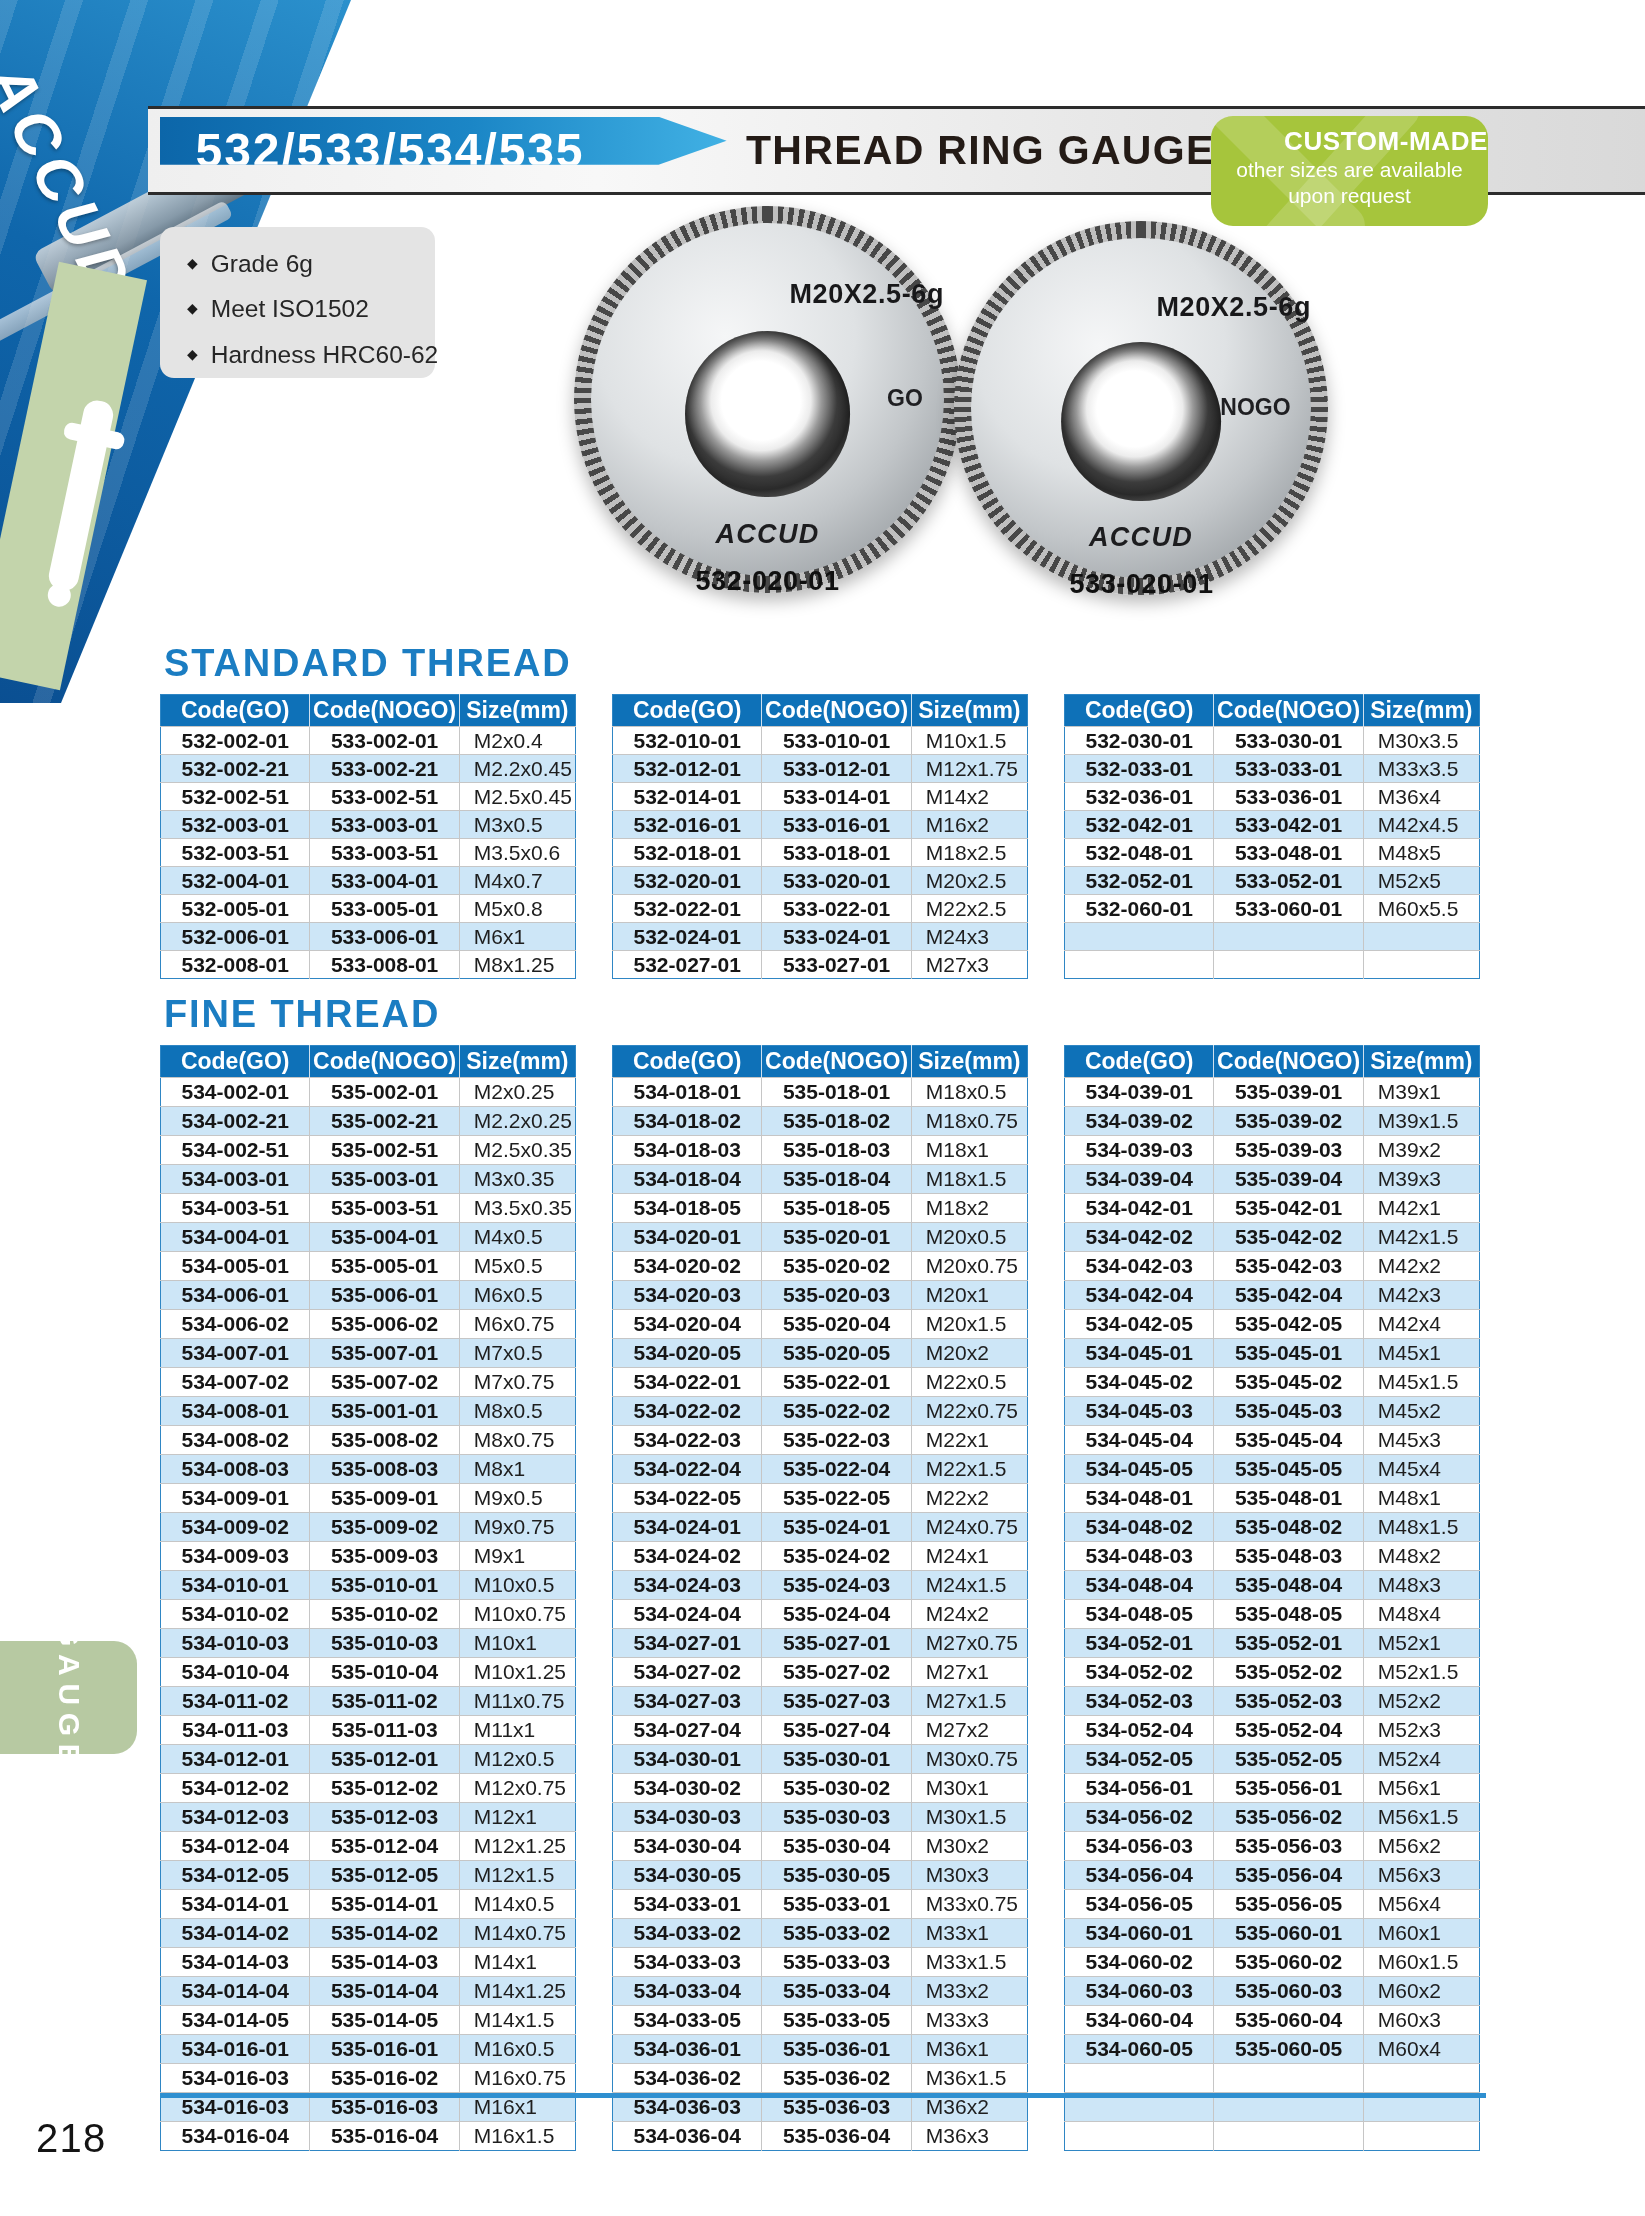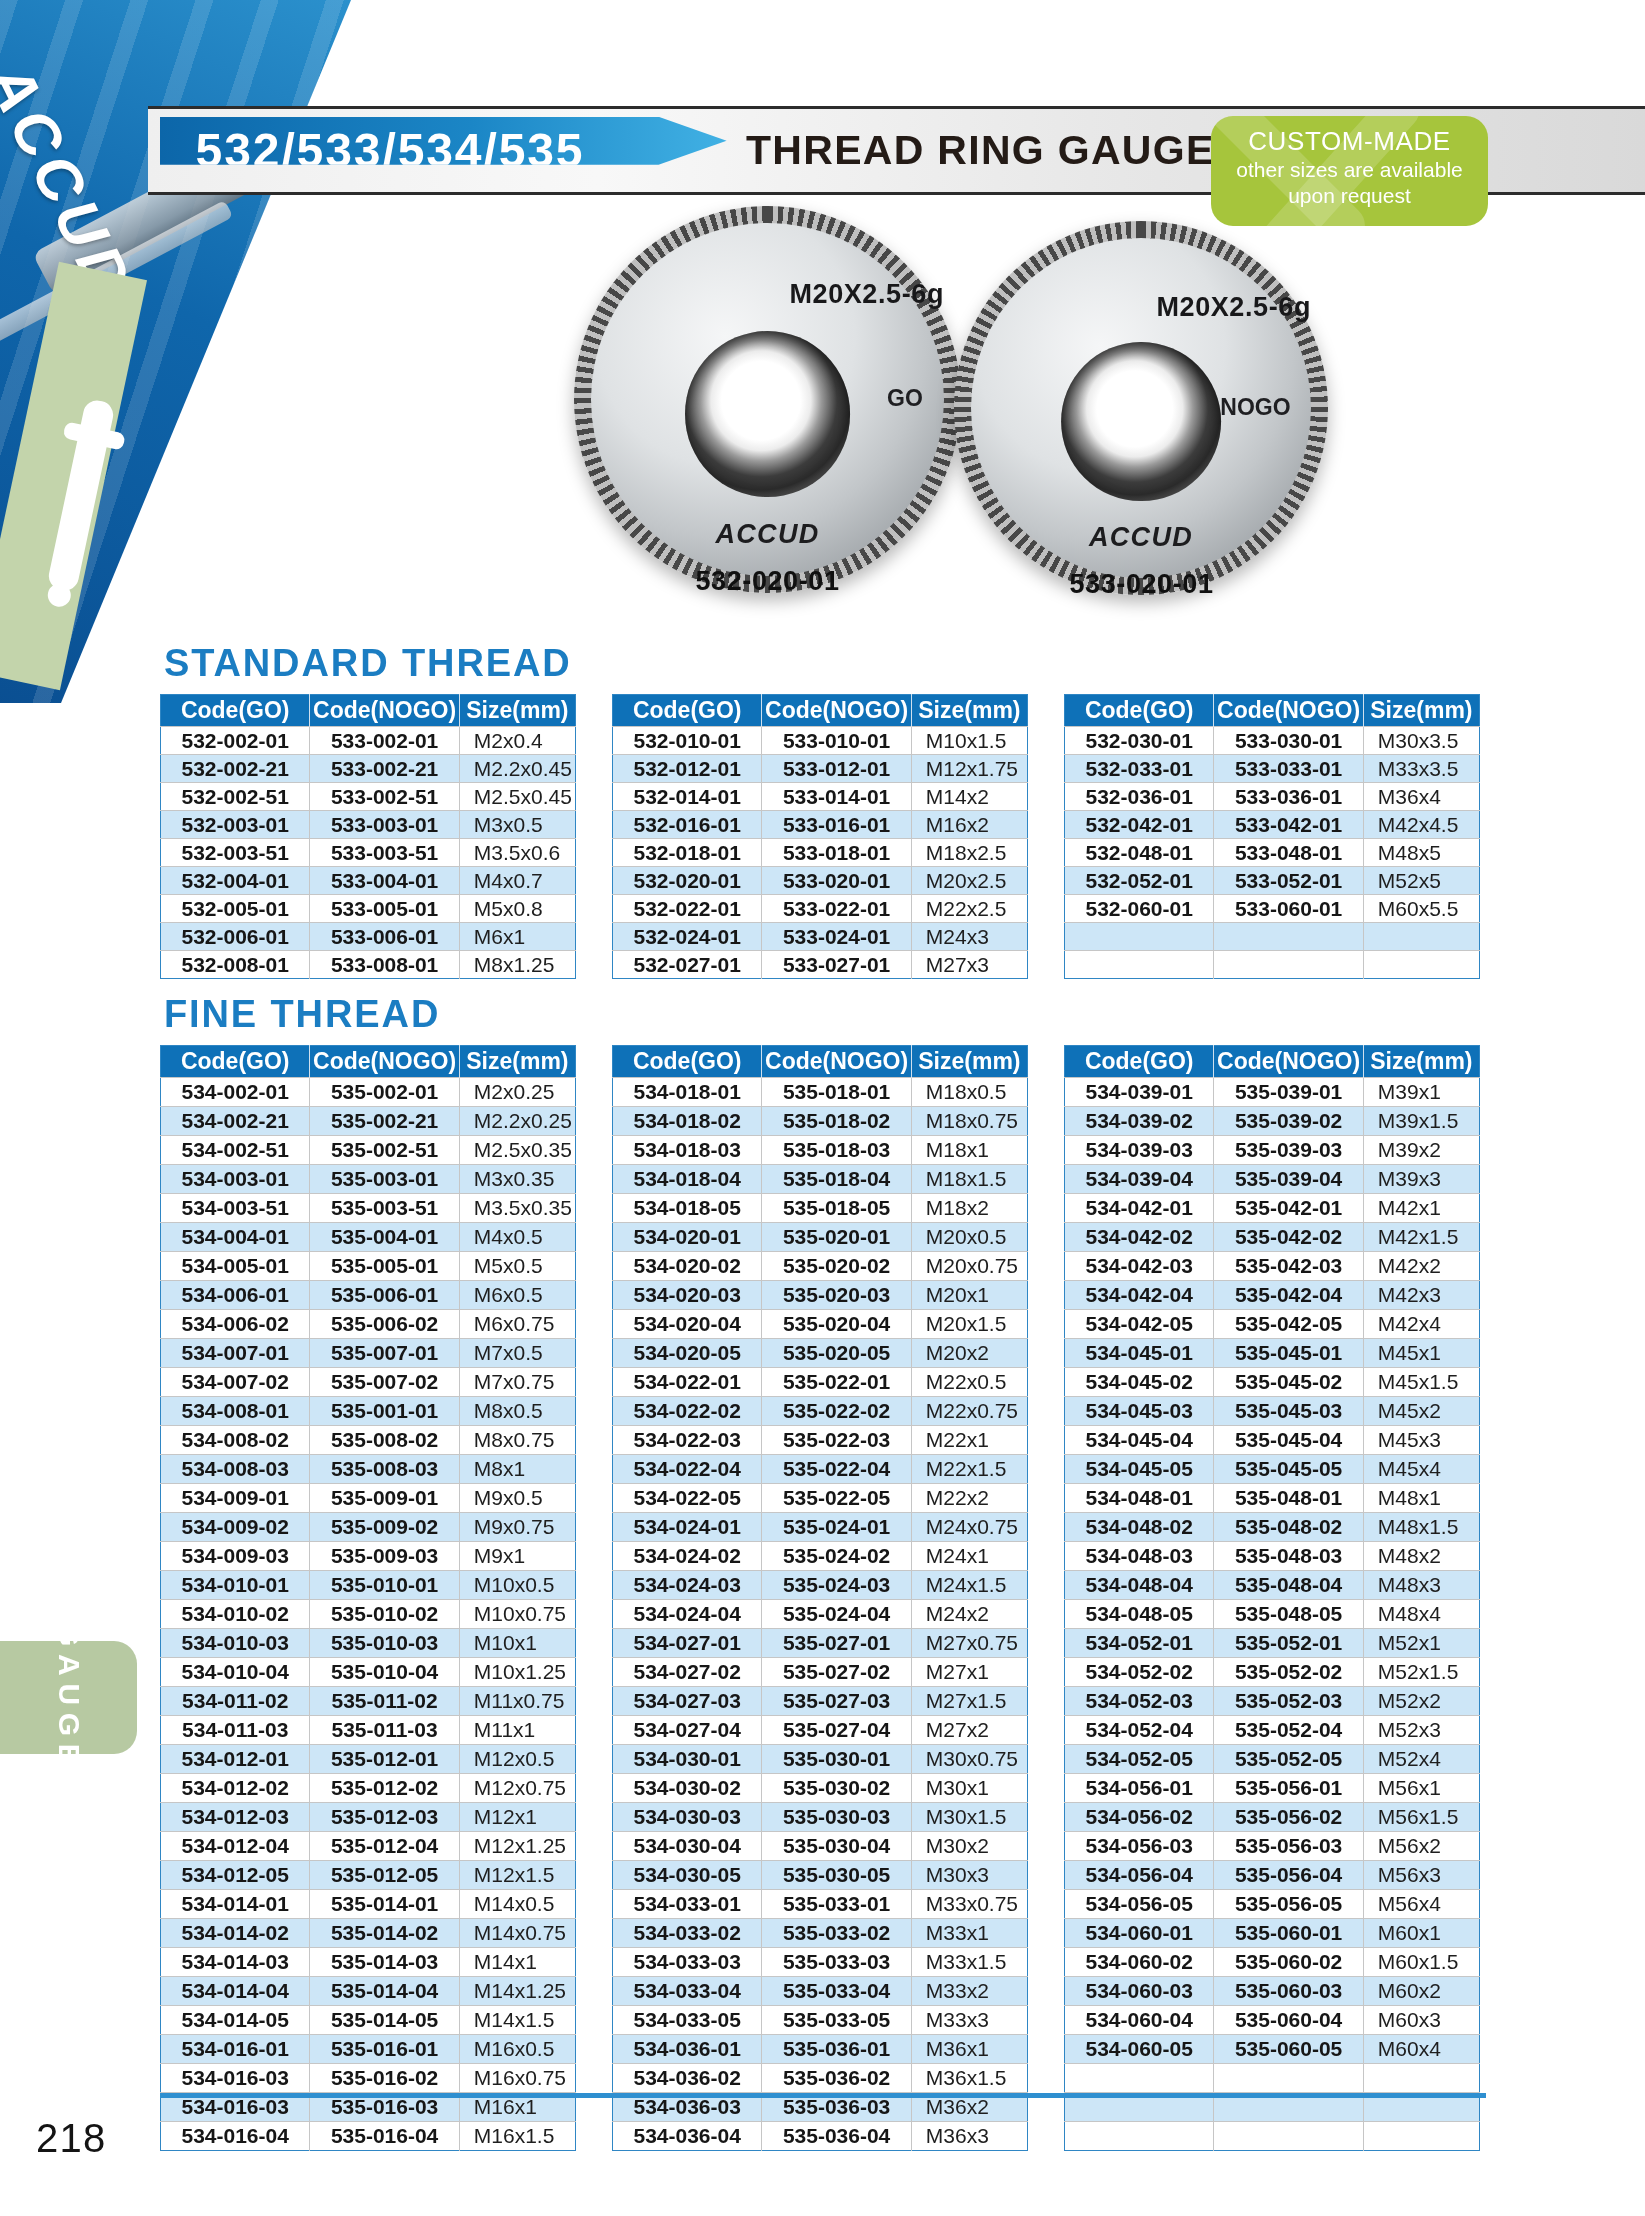--- a/index.html
+++ b/index.html
@@ -45,21 +45,21 @@
   .band-title{position:absolute;left:598px;top:7.7px;line-height:67px;font-size:41px;font-weight:800;
     color:#241b16;letter-spacing:1.3px;white-space:nowrap;}
 
   
   .badge{position:absolute;left:1211px;top:116px;width:277px;height:110px;border-radius:22px;
     background:#a6c53c;overflow:hidden;text-align:center;color:#fff;box-sizing:border-box;padding-top:10.3px;}
   .badge::before,.badge::after{content:"";position:absolute;width:219px;height:41px;border-radius:20.6px;
     background:rgba(255,255,255,.16);}
   .badge::before{left:-39px;top:26px;transform:rotate(45deg);}
   .badge::after{left:19.3px;top:39px;transform:rotate(-48deg);}
-  .badge-line1{position:relative;font-size:26px;font-weight:normal;letter-spacing:0.6px;}
+  .badge-line1{position:relative;font-size:26px;font-weight:bold;letter-spacing:0.6px;text-align:right;}
   .badge-line2,.badge-line3{position:relative;font-size:21px;line-height:1.22;}
 
   
   .features-box{position:absolute;left:160px;top:227px;width:275px;height:151px;background:#e4e4e4;
     border-radius:14px;box-sizing:border-box;padding:23px 0 0 27px;}
   .feature{font-size:24.5px;color:#262626;margin-bottom:17.4px;white-space:nowrap;}
   .bullet{display:inline-block;font-size:14px;color:#1c1c1c;margin-right:13px;transform:translateY(-3.9px);}
 
   
   .ring{position:absolute;border-radius:50%;
@@ -124,20 +124,25 @@
     <div class="banner">532/533/534/535</div>
     <div class="band-title">THREAD RING GAUGE</div>
   </div>
 
   <div class="badge">
     <div class="badge-line1">CUSTOM-MADE</div>
     <div class="badge-line2">other sizes are available</div>
     <div class="badge-line3">upon request</div>
   </div>
 
+  <div class="features-box">
+    <div class="feature"><span class="bullet">◆</span><span>Grade 6g</span></div>
+    <div class="feature"><span class="bullet">◆</span><span>Meet ISO1502</span></div>
+    <div class="feature"><span class="bullet">◆</span><span>Hardness HRC60-62</span></div>
+  </div>
 
   <div class="ring ring-go">
     <div class="face">
       <div class="ring-label">M20X2.5-6g</div>
       <div class="ring-mark">GO</div>
       <div class="hole"></div>
       <div class="ring-brand">ACCUD</div>
     </div>
   </div>
   <div class="ring ring-nogo">

